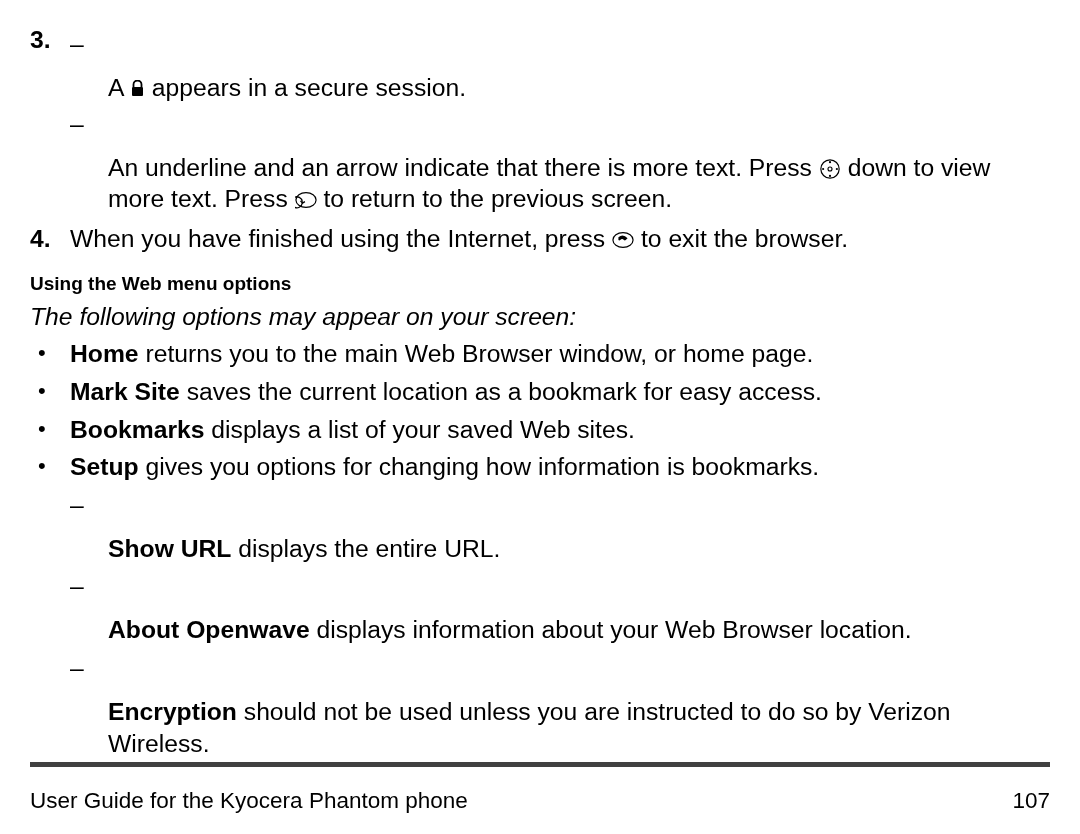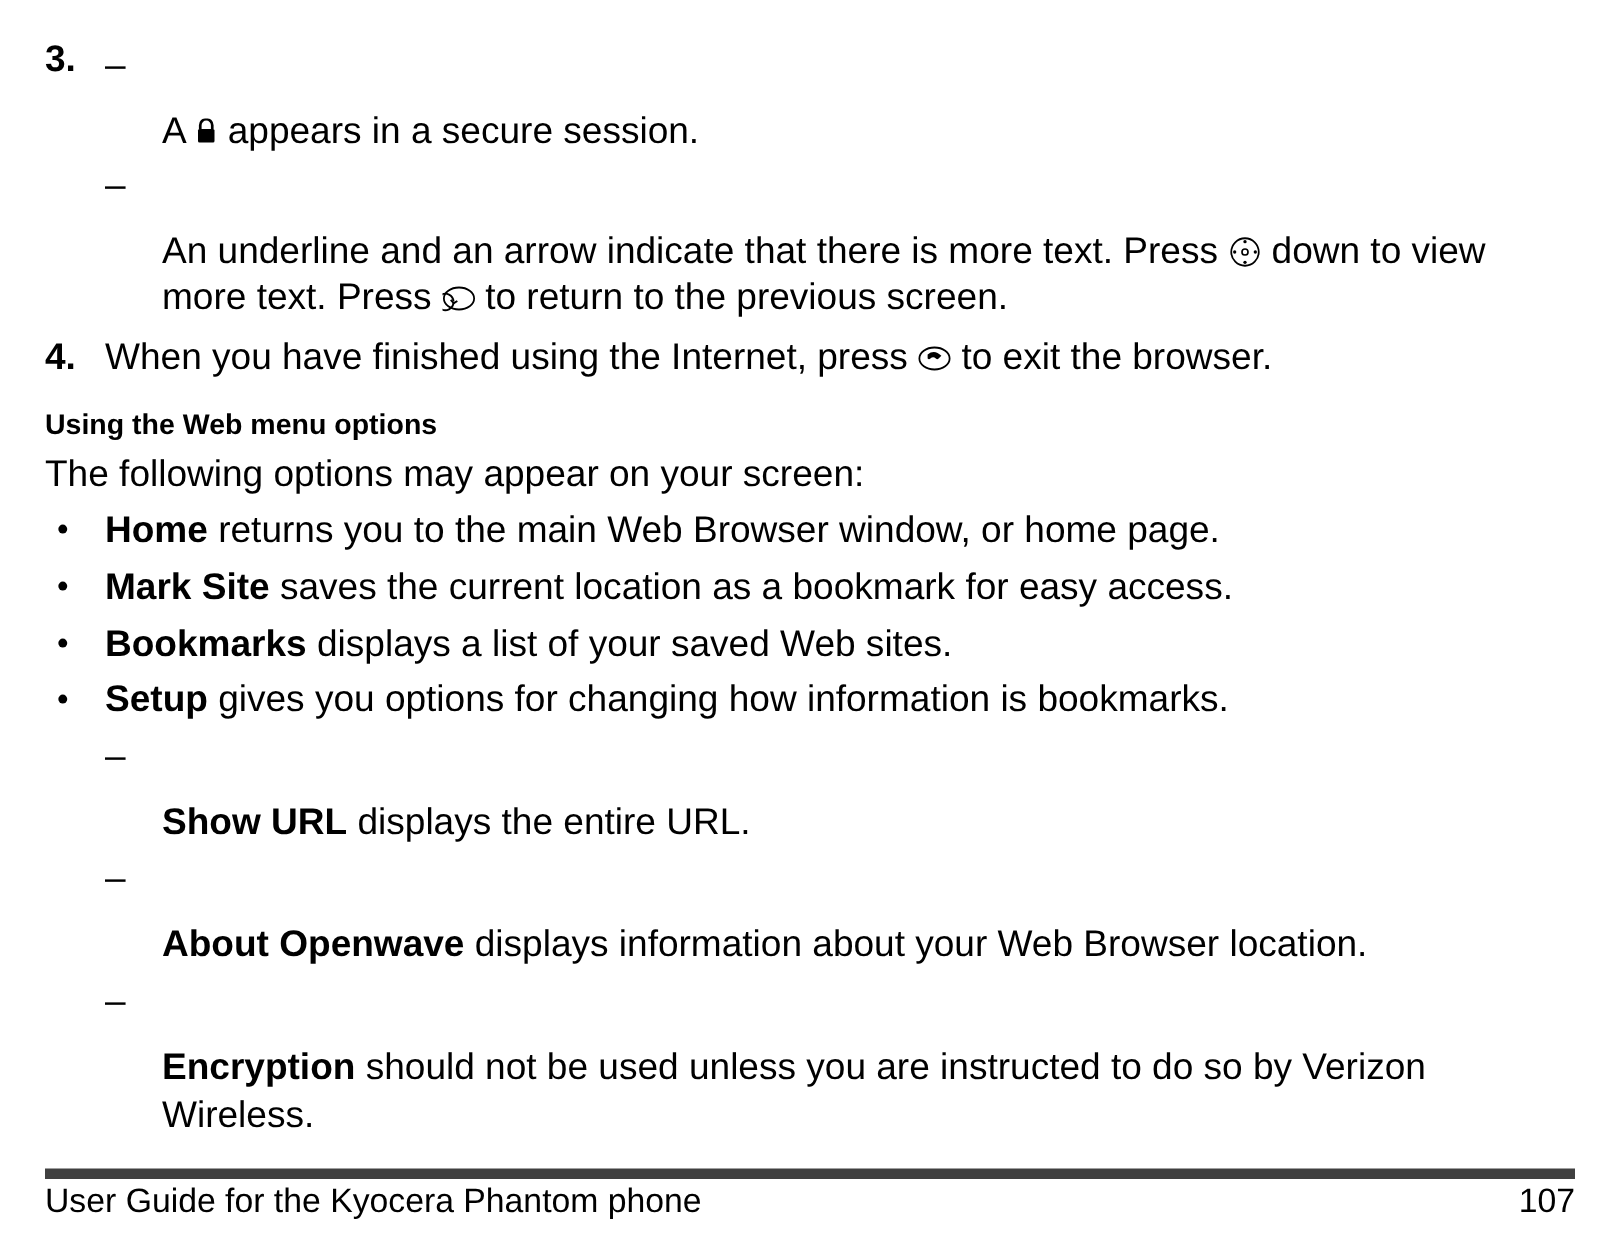--- a/index.html
+++ b/index.html
@@ -41,21 +41,21 @@
     width:22px;height:22px;
     line-height:0;
   }
   .inline-icon svg{width:100%;height:100%;}
   .heading{
     font-weight:bold;
     font-size:19px;
     margin-top:18px;
     margin-bottom:4px;
   }
-  .para{margin-bottom:4px;}
+  .para{margin-bottom:4px;font-style:italic;}
   .bullet{
     display:flex;
     margin-top:6px;
   }
   .bul{
     width:40px;flex:0 0 40px;
     text-align:left;
     padding-left:8px;
     box-sizing:border-box;
     font-size:22px;
@@ -63,22 +63,22 @@
   }
   .bul-body{flex:1;}
   .sub2{
     display:flex;
     margin-top:6px;
     margin-left:40px;
   }
   .footer{
     position:absolute;
     left:30px;right:30px;bottom:18px;
-    border-top:7px solid #404040;
-    padding-top:1px;
+    border-top:5px solid #404040;
+    padding-top:20px;
     display:flex;
     justify-content:space-between;
     font-size:22.5px;
   }
   b{font-weight:bold;}
 </style>
 </head>
 <body>
 
 <div class="ol-item">

